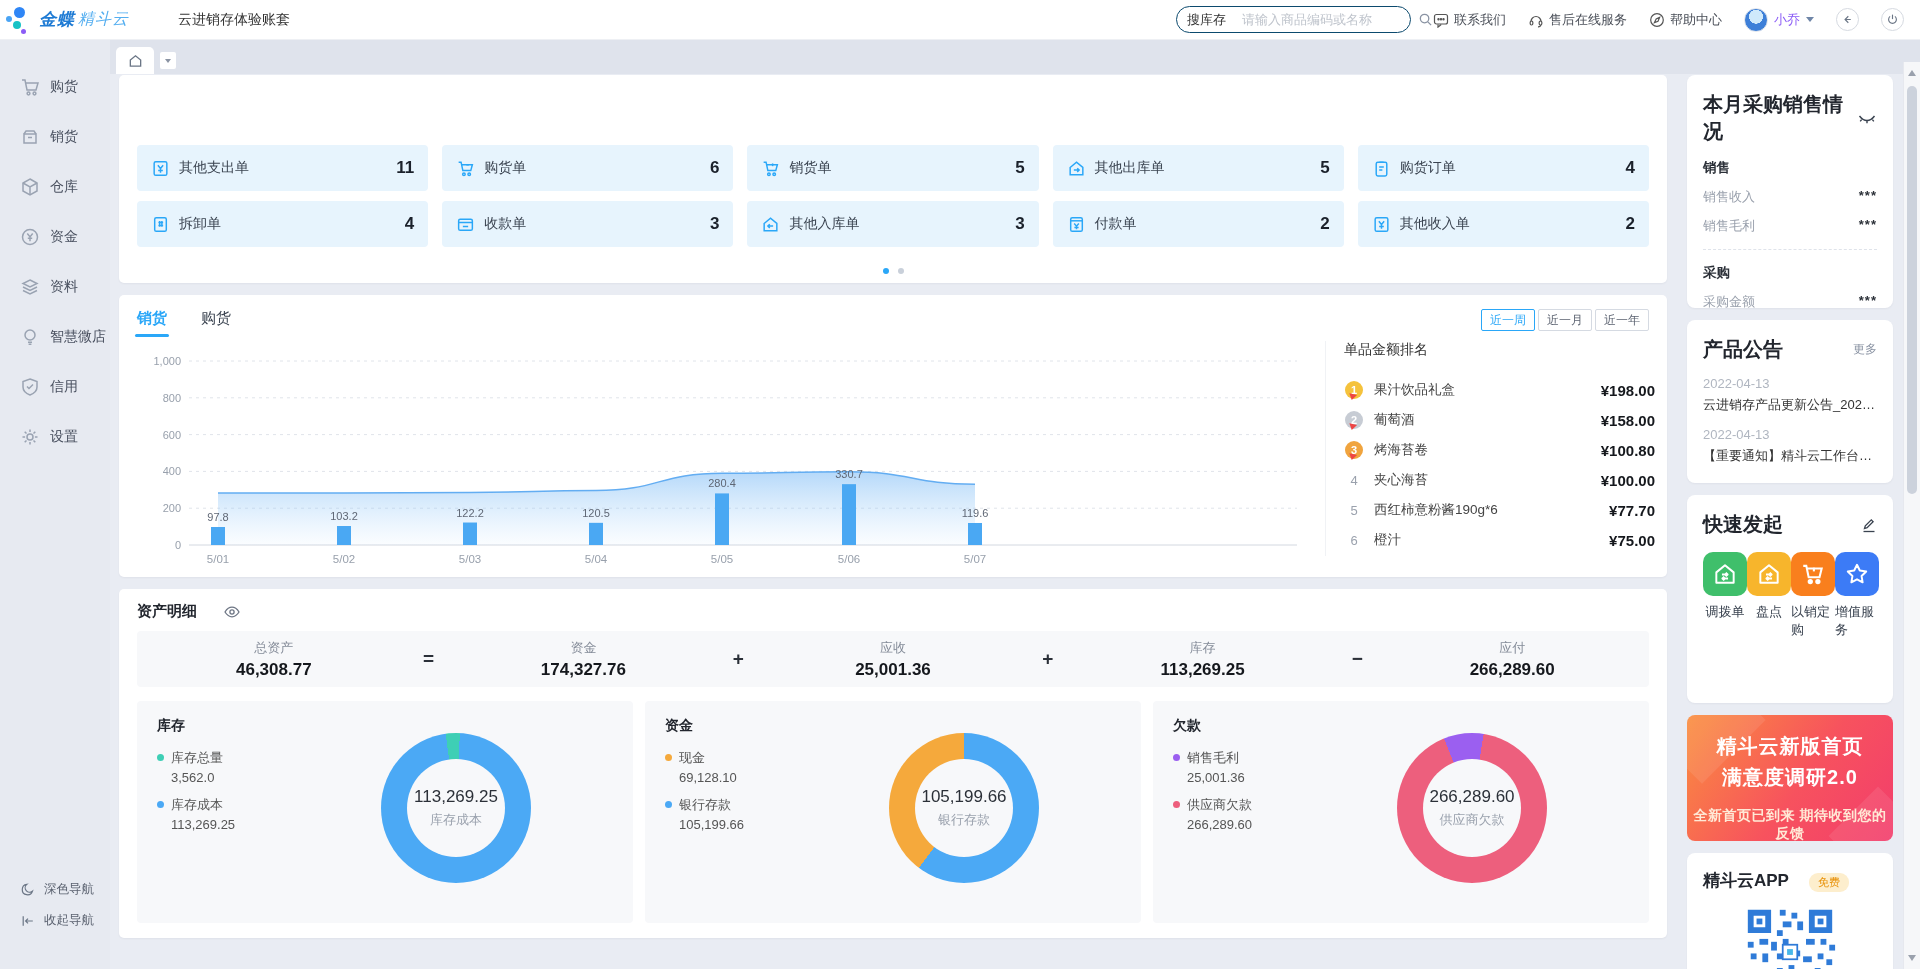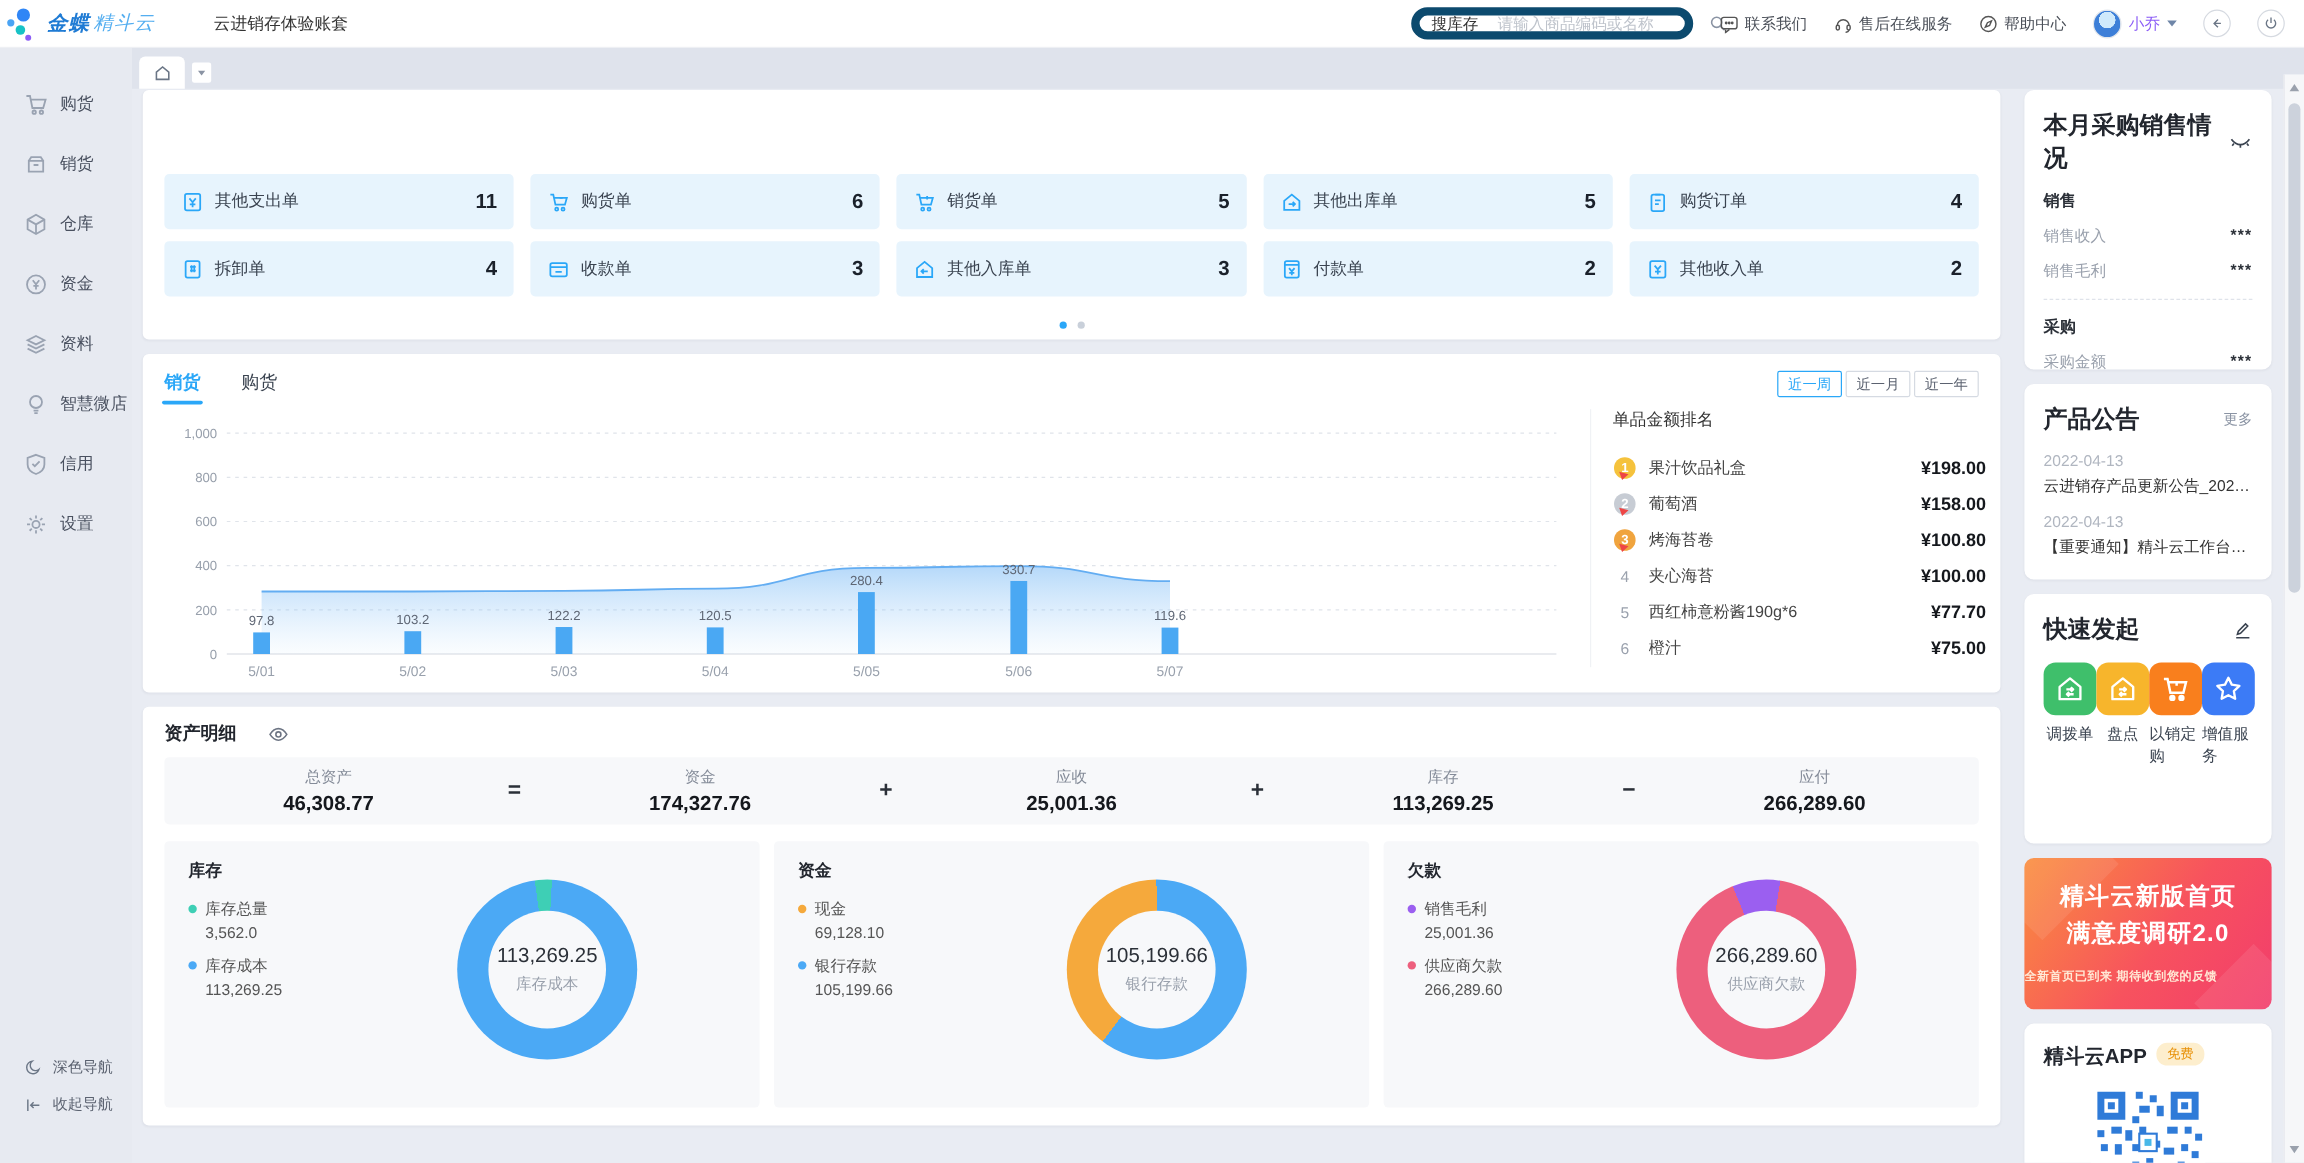--- a/index.html
+++ b/index.html
@@ -12,21 +12,21 @@
 .logo-dots{position:relative;width:26px;height:28px;margin-right:8px}
 .ld{position:absolute;border-radius:50%}
 .ld1{width:11px;height:11px;background:#2f86f6;left:9px;top:1px}
 .ld2{width:6px;height:6px;background:#4aa4f4;left:1px;top:10px}
 .ld3{width:8px;height:8px;background:#17c2c6;left:8px;top:15px}
 .ld4{width:5px;height:5px;background:#8b5cf6;left:16px;top:23px}
 .brand-bold{font-size:17px;font-weight:700;font-style:italic;color:#1f7bd4;letter-spacing:1px}
 .brand-light{font-size:16px;font-style:italic;color:#54aef0;margin-left:3px;letter-spacing:1px}
 .account-title{font-size:14px;color:#333}
 .nav-right{margin-left:auto;display:flex;align-items:center;gap:22px;padding-right:16px}
-.searchbox{display:flex;align-items:center;width:235px;height:27px;border:7px solid #0c4a6e;border-radius:15px;padding:0 10px;background:#fff}
+.searchbox{display:flex;align-items:center;width:235px;height:27px;border:1px solid #0c4a6e;border-radius:15px;padding:0 10px;background:#fff}
 .search-prefix{font-size:13px;color:#333;flex:none}
 .search-div{width:1px;height:13px;background:#d8dbe0;margin:0 8px}
 .searchbox input{border:none;outline:none;flex:1;font-size:13px;color:#333;font-family:inherit;background:transparent}
 .searchbox input::placeholder{color:#bfc4cc}
 .nav-link{display:flex;align-items:center;gap:5px;font-size:13px;color:#4a4f58;cursor:pointer}
 .user{display:flex;align-items:center;gap:6px;cursor:pointer}
 .avatar{width:24px;height:24px;border-radius:50%;background:radial-gradient(circle at 50% 35%,#cfe9fb 0 38%,#3d7fd8 39% 100%);border:1px solid #e2e6ec}
 .user-name{font-size:13px;color:#8b5cf6}
 .chev{width:0;height:0;border-left:4px solid transparent;border-right:4px solid transparent;border-top:5px solid #6f86a8}
 .circle-btn{width:23px;height:23px;border:1px solid #d6dae1;border-radius:50%;display:flex;align-items:center;justify-content:center;cursor:pointer;background:#fff}
@@ -110,23 +110,23 @@
 .ann-text{margin-top:5px;font-size:13px;color:#333;white-space:nowrap;overflow:hidden;text-overflow:ellipsis;cursor:pointer}
 #card-quick{top:495px;height:208px}
 .qa-grid{margin-top:14px;display:grid;grid-template-columns:1fr 1fr 1fr 1fr;row-gap:16px}
 .qa{display:flex;flex-direction:column;align-items:center;gap:7px;cursor:pointer}
 .qa-tile{width:44px;height:44px;border-radius:10px;display:flex;align-items:center;justify-content:center}
 .qa-label{font-size:13px;color:#3a4350}
 .banner{position:absolute;left:1687px;top:715px;width:206px;height:126px;border-radius:8px;overflow:hidden;background:linear-gradient(125deg,#fa8e3e 0%,#f7525e 55%,#f23d6c 100%);cursor:pointer}
 .banner .shape{position:absolute;background:rgba(255,255,255,.09);transform:rotate(45deg)}
 .bn-l1{margin-top:18px;text-align:center;font-size:20px;font-weight:700;color:#fff;letter-spacing:1px;position:relative}
 .bn-l2{text-align:center;font-size:20px;font-weight:700;color:#fff;letter-spacing:1px;margin-top:4px;position:relative}
-.bn-sub{font-size:10px;font-weight:700;color:#ffe9d6;margin-top:16px;position:relative;letter-spacing:.5px}
+.bn-sub{text-align:center;font-size:14px;font-weight:700;color:#ffe9d6;margin-top:16px;position:relative;letter-spacing:.5px}
 #card-app{top:853px;height:130px}
-.app-head{display:flex;align-items:flex-start;gap:8px}
+.app-head{display:flex;align-items:flex-end;gap:20px}
 .app-title{font-size:17px;font-weight:700;color:#22262e}
 .free-badge{background:#fdeecd;color:#e8920a;font-size:11px;border-radius:9px;padding:2px 9px}
 .qr-wrap{margin-top:12px;display:flex;justify-content:center}
 
 .scrollbar{position:absolute;right:0;top:62px;bottom:0;width:17px;background:#f6f7f9;border-left:1px solid #e6e8ee;z-index:10}
 .sb-up,.sb-down{position:absolute;left:4px;width:0;height:0;border-left:4px solid transparent;border-right:4px solid transparent}
 .sb-up{top:8px;border-bottom:6px solid #9aa1ad}
 .sb-down{bottom:8px;border-top:6px solid #9aa1ad}
 .sb-thumb{position:absolute;left:3px;top:24px;width:10px;height:408px;border-radius:6px;background:#ccd2dc;cursor:pointer}
 </style>

